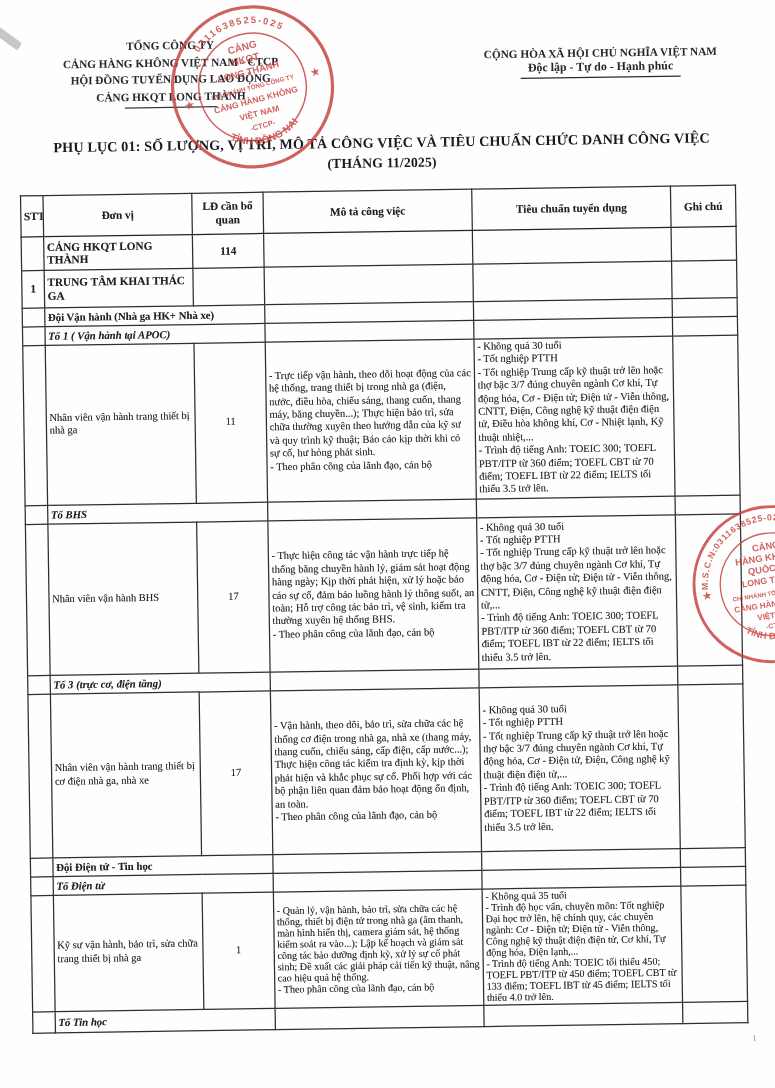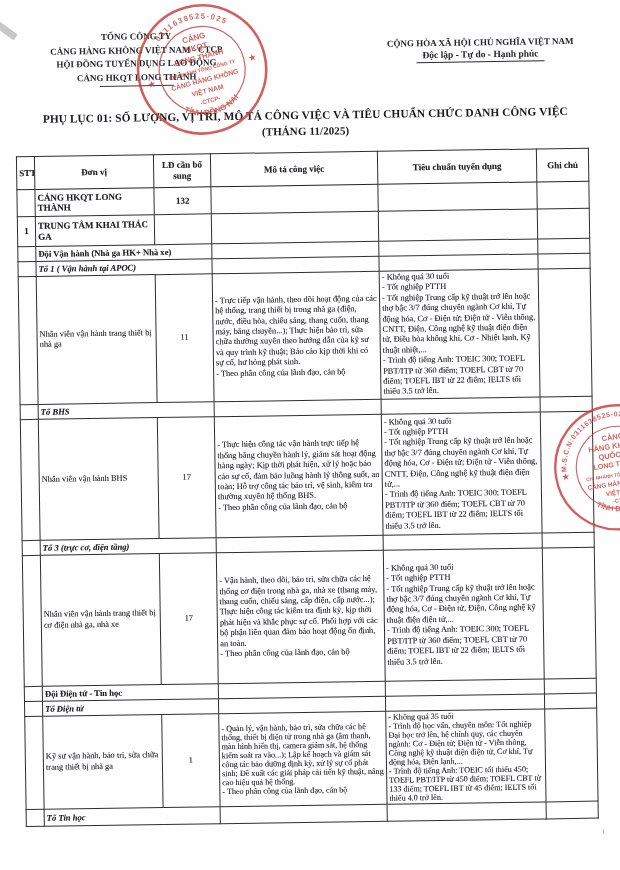--- a/index.html
+++ b/index.html
@@ -95,31 +95,31 @@
         <col style="width:119px">
         <col style="width:57px">
       <col style="width:167px">
         <col style="width:159px">
         <col style="width:52px">
     </colgroup>
     <thead>
       <tr class="r-head">
         <th>STT</th>
         <th>Đơn vị</th>
-        <th>LĐ cần bổ sung</th>
+        <th>LĐ cần bổ quan</th>
         <th>Mô tả công việc</th>
         <th>Tiêu chuẩn tuyển dụng</th>
         <th>Ghi chú</th>
       </tr>
     </thead>
     <tbody>
       <tr class="r-total">
         <td class="c-stt"></td>
         <td class="c-unit">CẢNG HKQT LONG THÀNH</td>
-        <td class="c-count">132</td>
+        <td class="c-count">114</td>
         <td class="c-desc"></td>
         <td class="c-req"></td>
         <td></td>
       </tr>
       <tr class="r-center">
         <td class="c-stt">1</td>
         <td class="c-unit">TRUNG TÂM KHAI THÁC GA</td>
         <td class="c-count"></td>
         <td class="c-desc"></td>
         <td class="c-req"></td>

